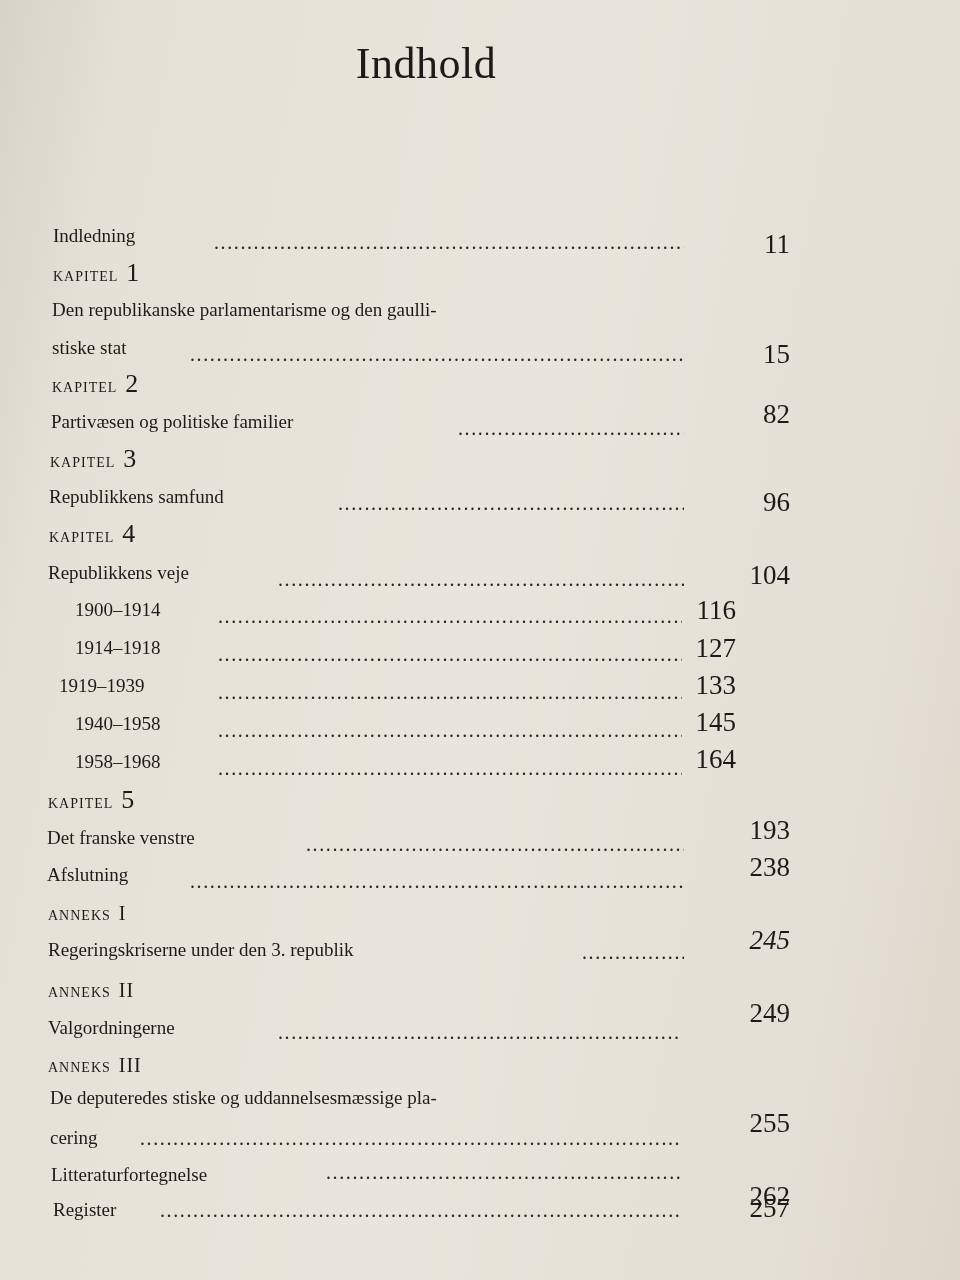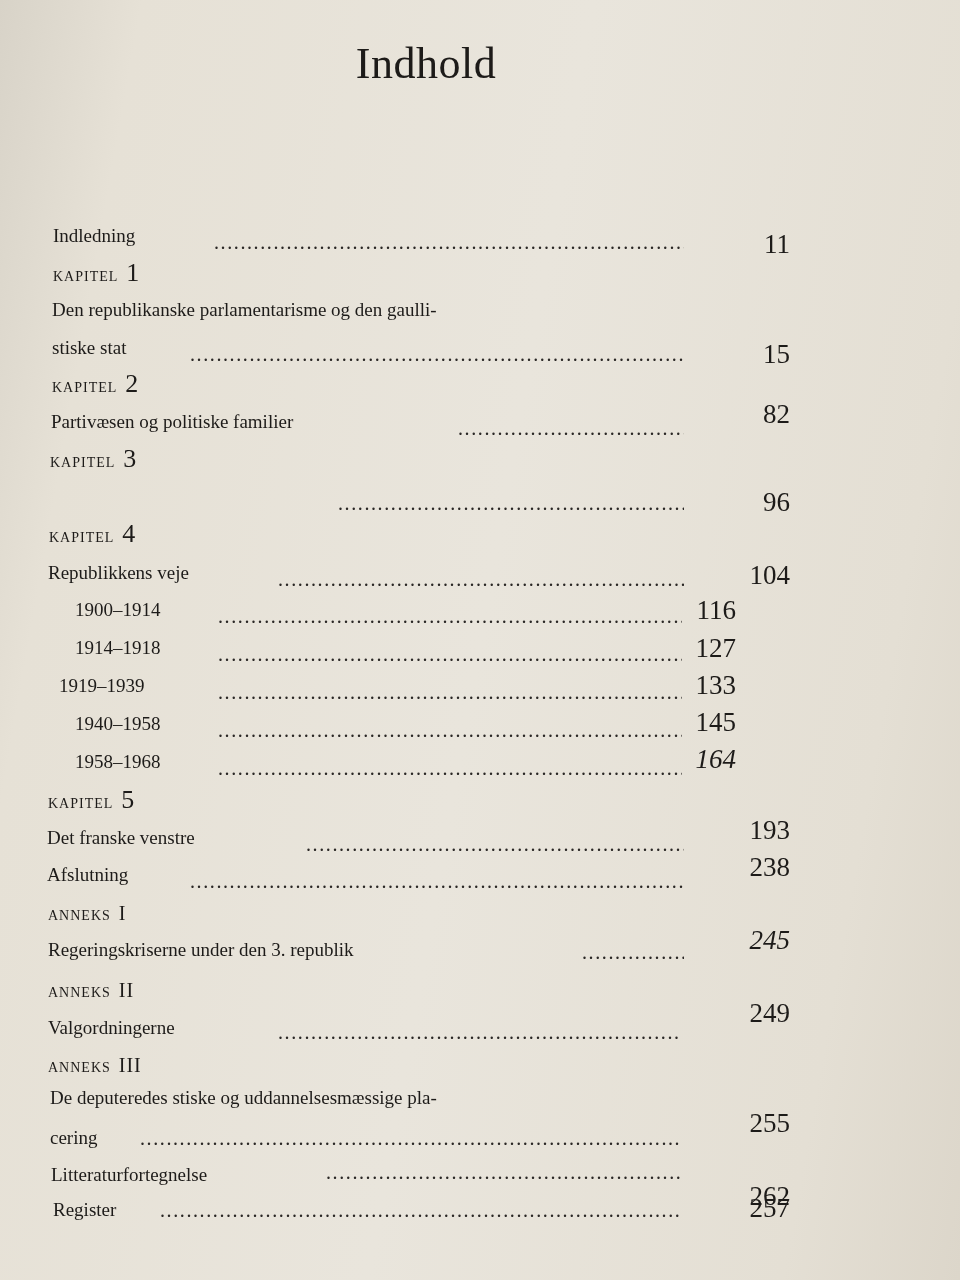--- a/index.html
+++ b/index.html
@@ -49,20 +49,21 @@
   <div class="page-num" style="left:720px; top:336px; width:70px;">15</div>
 
   <div class="kapitel" style="left:52px; top:369px;"><span>KAPITEL</span><span class="num">2</span></div>
 
   <div class="label" style="left:51px; top:404px;">Partivæsen og politiske familier</div>
   <div class="dots" style="left:458px; top:408px; width:226px;">...............................................................................................................</div>
   <div class="page-num" style="left:720px; top:396px; width:70px;">82</div>
 
   <div class="kapitel" style="left:50px; top:444px;"><span>KAPITEL</span><span class="num">3</span></div>
 
+  <div class="label" style="left:49px; top:479px;">Republikkens samfund</div>
   <div class="dots" style="left:338px; top:483px; width:346px;">...............................................................................................................</div>
   <div class="page-num" style="left:720px; top:484px; width:70px;">96</div>
 
   <div class="kapitel" style="left:49px; top:519px;"><span>KAPITEL</span><span class="num">4</span></div>
 
   <div class="label" style="left:48px; top:555px;">Republikkens veje</div>
   <div class="dots" style="left:278px; top:559px; width:406px;">...............................................................................................................</div>
   <div class="page-num" style="left:720px; top:557px; width:70px;">104</div>
 
   <div class="label" style="left:75px; top:592px;">1900–1914</div>
@@ -76,21 +77,21 @@
   <div class="label" style="left:59px; top:668px;">1919–1939</div>
   <div class="dots" style="left:218px; top:672px; width:464px;">...............................................................................................................</div>
   <div class="page-num" style="left:676px; top:667px; width:60px;">133</div>
 
   <div class="label" style="left:75px; top:706px;">1940–1958</div>
   <div class="dots" style="left:218px; top:710px; width:464px;">...............................................................................................................</div>
   <div class="page-num" style="left:676px; top:704px; width:60px;">145</div>
 
   <div class="label" style="left:75px; top:744px;">1958–1968</div>
   <div class="dots" style="left:218px; top:748px; width:464px;">...............................................................................................................</div>
-  <div class="page-num" style="left:676px; top:741px; width:60px;font-style:italic;">164</div>
+  <div class="page-num" style="left:676px; top:741px; width:60px;">164</div>
 
   <div class="kapitel" style="left:48px; top:785px;"><span>KAPITEL</span><span class="num">5</span></div>
 
   <div class="label" style="left:47px; top:820px;">Det franske venstre</div>
   <div class="dots" style="left:306px; top:824px; width:378px;">...............................................................................................................</div>
   <div class="page-num" style="left:720px; top:812px; width:70px;">193</div>
 
   <div class="label" style="left:47px; top:857px;">Afslutning</div>
   <div class="dots" style="left:190px; top:861px; width:494px;">...............................................................................................................</div>
   <div class="page-num" style="left:720px; top:849px; width:70px;">238</div>

